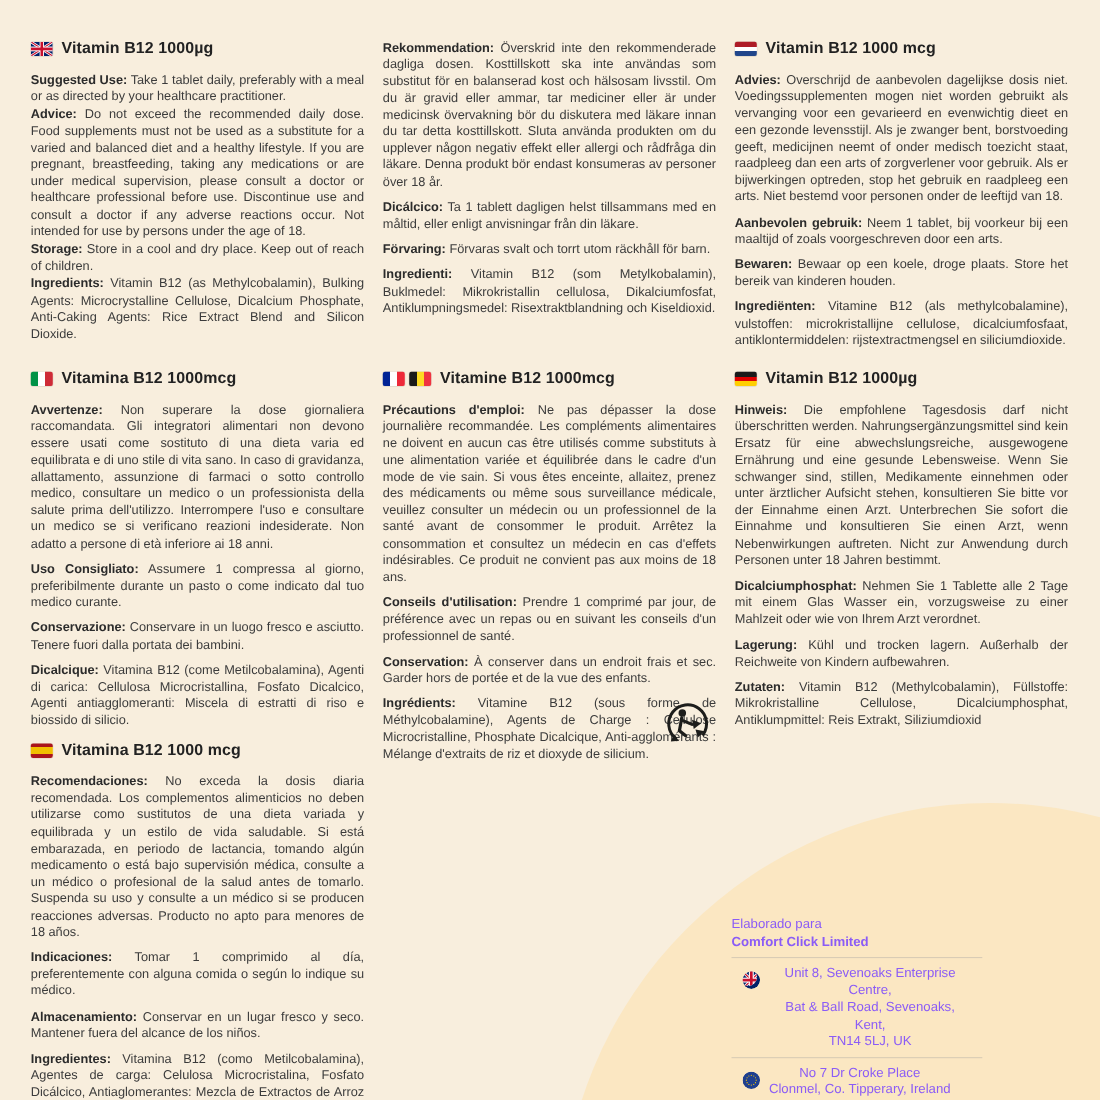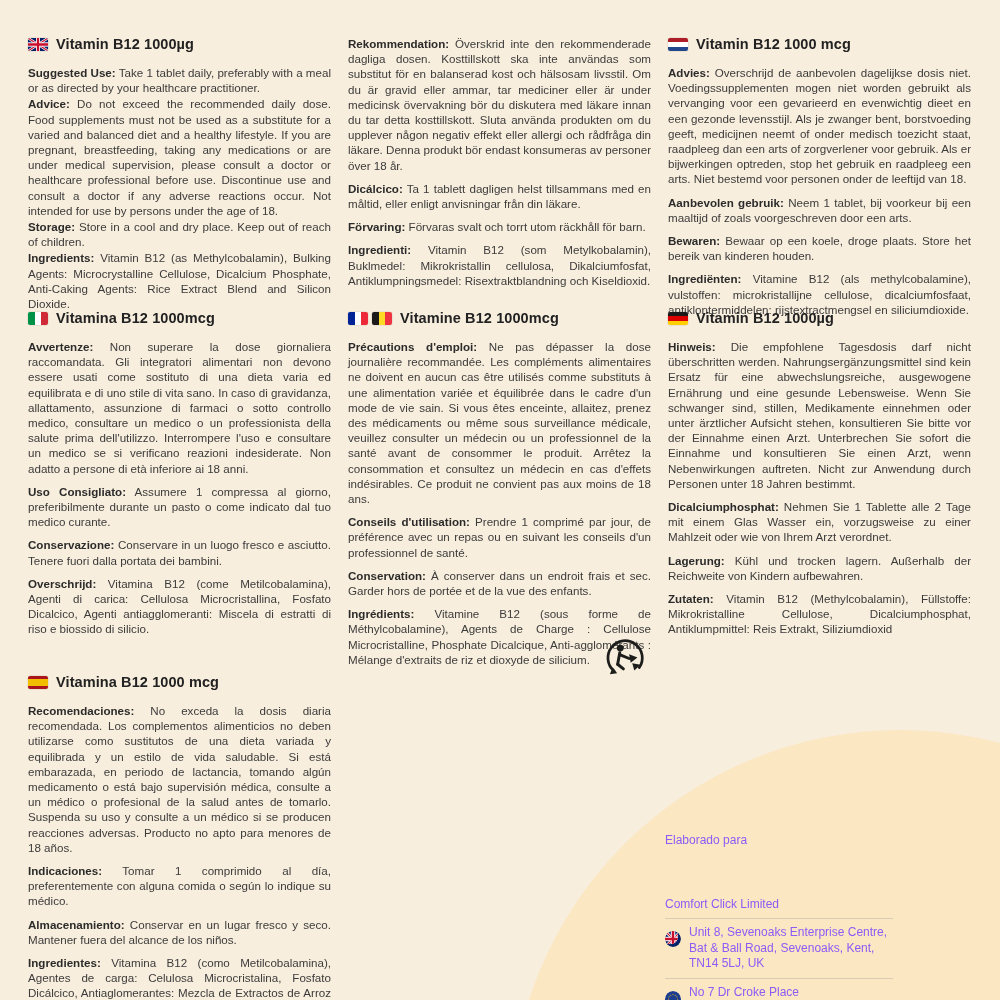--- a/index.html
+++ b/index.html
@@ -15,21 +15,21 @@
     position:absolute;
     left:510px;top:730px;width:780px;height:780px;
     border-radius:50%;
     background:#fbe7c2;
   }
   .col{
     position:absolute;
     width:303px;
   }
   .col-1{left:28px;}  .col-2{left:348px;}  .col-3{left:668px;}
-  .row-1{top:36px;}   .row-2{top:310px;}   .row-3{top:674px;}
+  .row-1{top:36px;}   .row-2{top:336px;}   .row-3{top:674px;}
   .sec-title{
     display:flex;align-items:center;gap:8px;
     margin:0 0 13px 0;
     font-size:14.5px;font-weight:700;color:#222;
     letter-spacing:.1px;
   }
   .flag{display:inline-block;width:20px;height:13px;border-radius:2px;flex:none;
         box-shadow:0 0 0 .5px rgba(0,0,0,.10);overflow:hidden;}
   .flag svg{display:block;width:100%;height:100%;}
   .flag-se{background:
@@ -49,24 +49,24 @@
     color:#3b3b3b;
   }
   .tight .para{margin-bottom:1px;}
   .para b{color:#2b2b2b;}
   .triman{position:absolute;left:601px;top:633px;width:50px;height:50px;}
   .footer-block{
     position:absolute;left:665px;top:833px;width:228px;
     font-size:12px;line-height:15.5px;color:#8b5cf6;
   }
   .footer-sep{border:none;border-top:1px solid #d9ccb5;margin:6px 0;}
-  .footer-row{display:flex;gap:8px;align-items:flex-start;margin:2px 0;}
+  .footer-row{display:flex;gap:8px;align-items:flex-start;margin:2px 10px;text-align:center;}
   .roundel{display:inline-block;width:16px;height:16px;border-radius:50%;overflow:hidden;flex:none;margin-top:6px;}
   .roundel svg{display:block;width:100%;height:100%;}
-  .footer-company{font-weight:400;margin-top:48px;}
+  .footer-company{font-weight:700;}
   .website{font-size:19px;margin-top:2px;}
   .website b{font-weight:700;}
 </style>
 </head>
 <body>
 
 <div class="label-sheet">
 
   <div class="bg-circle"></div>
 
@@ -110,21 +110,21 @@
   </div>
 
   <div class="col col-1 row-2">
     <h3 class="sec-title">
       <span class="flag flag-it"></span>
       <span>Vitamina B12 1000mcg</span>
     </h3>
     <p class="para"><b>Avvertenze:</b> <span>Non superare la dose giornaliera raccomandata. Gli integratori alimentari non devono essere usati come sostituto di una dieta varia ed equilibrata e di uno stile di vita sano. In caso di gravidanza, allattamento, assunzione di farmaci o sotto controllo medico, consultare un medico o un professionista della salute prima dell'utilizzo. Interrompere l'uso e consultare un medico se si verificano reazioni indesiderate. Non adatto a persone di età inferiore ai 18 anni.</span></p>
     <p class="para"><b>Uso Consigliato:</b> <span>Assumere 1 compressa al giorno, preferibilmente durante un pasto o come indicato dal tuo medico curante.</span></p>
     <p class="para"><b>Conservazione:</b> <span>Conservare in un luogo fresco e asciutto. Tenere fuori dalla portata dei bambini.</span></p>
-    <p class="para"><b>Overschrijd:</b> <span>Vitamina B12 (come Metilcobalamina), Agenti di carica: Cellulosa Microcristallina, Fosfato Dicalcico, Agenti antiagglomeranti: Miscela di estratti di riso e biossido di silicio.</span></p>
+    <p class="para"><b>Dicalcique:</b> <span>Vitamina B12 (come Metilcobalamina), Agenti di carica: Cellulosa Microcristallina, Fosfato Dicalcico, Agenti antiagglomeranti: Miscela di estratti di riso e biossido di silicio.</span></p>
   </div>
 
   <div class="col col-2 row-2">
     <h3 class="sec-title">
       <span class="flag-pair">
         <span class="flag flag-fr"></span>
         <span class="flag flag-be"></span>
       </span>
       <span>Vitamine B12 1000mcg</span>
     </h3>

